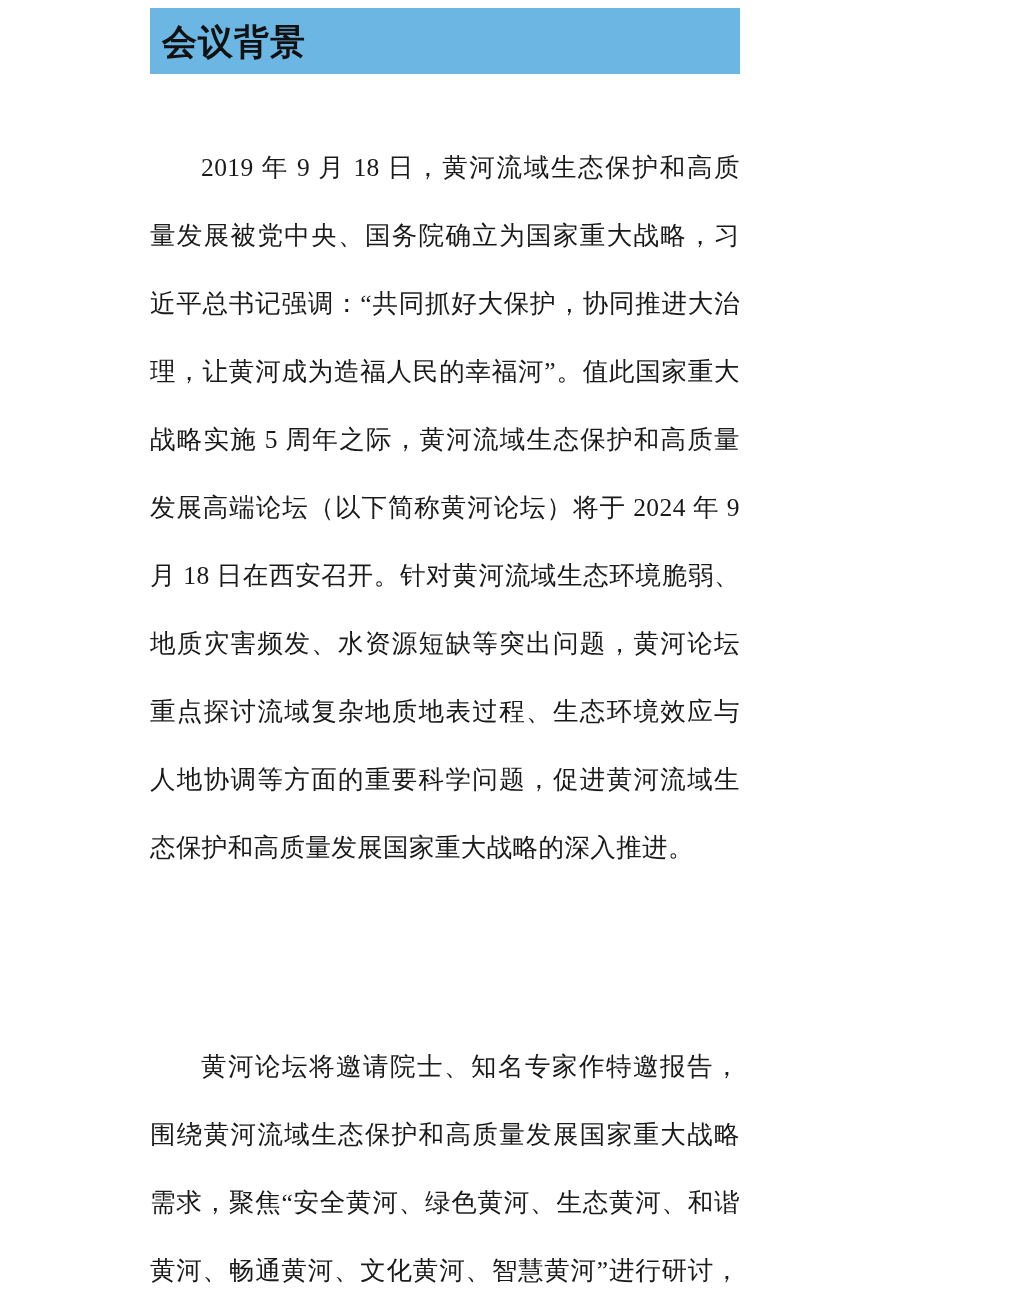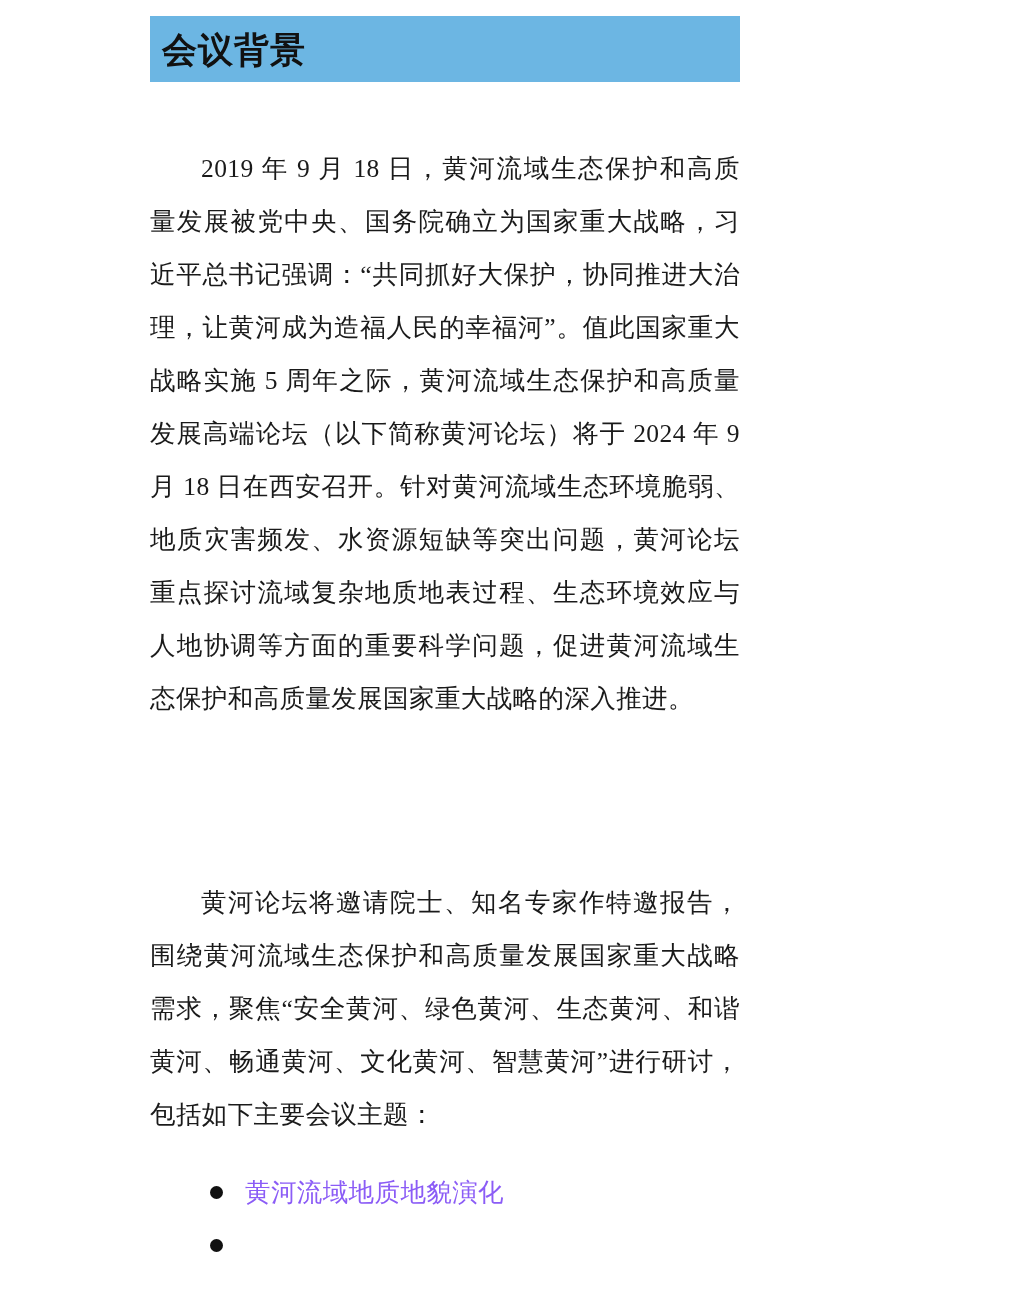--- a/index.html
+++ b/index.html
@@ -11,21 +11,21 @@
     height: 1291px;
     background: #ffffff;
     font-family: "Liberation Serif", serif;
     overflow: hidden;
   }
   .page {
     position: relative;
     width: 890px;
     height: 1291px;
     box-sizing: border-box;
-    padding: 16px 150px;
+    padding: 8px 150px;
   }
   .section-header {
     background: #6cb6e3;
     height: 66px;
     display: flex;
     align-items: center;
     box-sizing: border-box;
     padding-left: 12px;
   }
   .section-header-title {
@@ -33,21 +33,21 @@
     font-weight: bold;
     font-size: 35px;
     letter-spacing: 1px;
     color: #111111;
     line-height: 1;
   }
   .spacer-after-header { height: 34px; }
   .body-text {
     font-family: "Liberation Serif", serif;
     font-size: 25.5px;
-    line-height: 53px;
+    line-height: 68px;
     color: #1a1a1a;
     text-align: justify;
     text-justify: inter-ideograph;
     text-indent: 2em;
     letter-spacing: 0.4px;
   }
   .gap-between-sections { height: 66px; }
   .bullet-list {
     margin: 14px 0 0 0;
     padding: 0;

